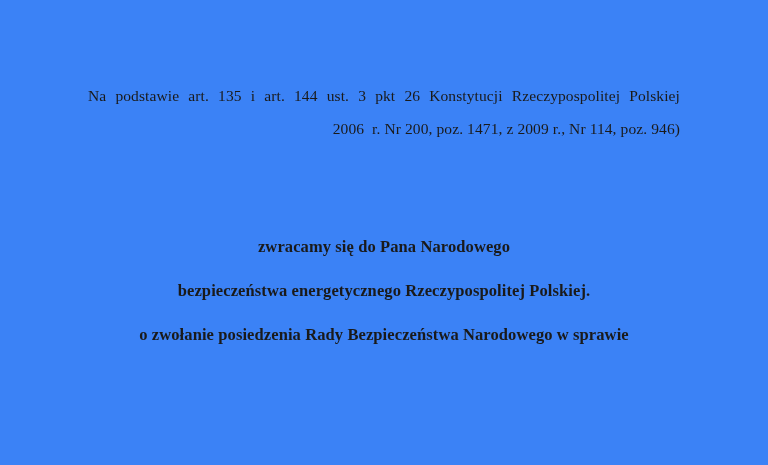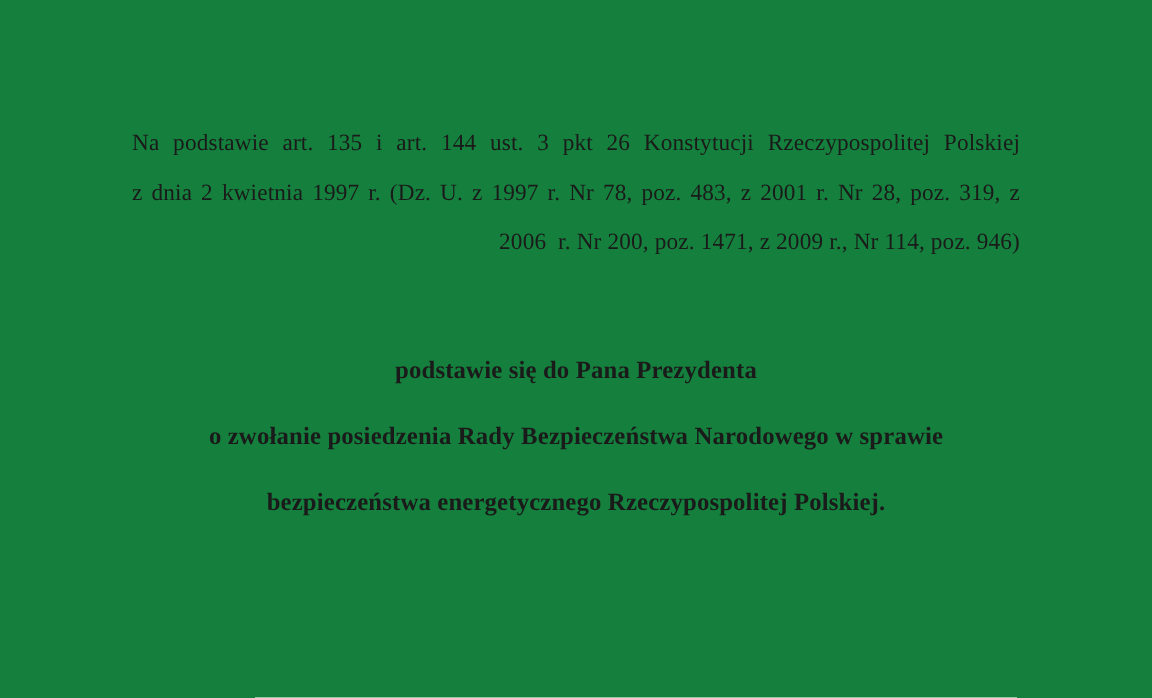--- a/index.html
+++ b/index.html
@@ -4,21 +4,21 @@
 <style>
   html, body {
     margin: 0;
     padding: 0;
     background: #ffffff;
   }
   .page {
     position: relative;
     width: 768px;
     height: 465px;
-    background: #15803d;
+    background: #3b82f6;
     overflow: hidden;
     font-family: "Liberation Serif", "DejaVu Serif", serif;
     color: #1a1a1a;
   }
   .legal-paragraph {
     position: absolute;
     left: 88px;
     top: 79px;
     width: 592px;
     font-size: 15.5px;
@@ -48,23 +48,22 @@
     letter-spacing: 0.1px;
   }
 </style>
 </head>
 <body>
 
 <div class="page">
 
   <div class="legal-paragraph">
     <div class="line justified">Na podstawie art. 135 i art. 144 ust. 3 pkt 26 Konstytucji Rzeczypospolitej Polskiej</div>
-    <div class="line justified">z dnia 2 kwietnia 1997 r. (Dz. U. z 1997 r. Nr 78, poz. 483, z 2001 r. Nr 28, poz. 319, z</div>
     <div class="line last-line">2006&nbsp; r. Nr 200, poz. 1471, z 2009 r., Nr 114, poz. 946)</div>
   </div>
 
   <div class="petition-block">
-    <div class="pline">podstawie się do Pana Prezydenta</div>
+    <div class="pline">zwracamy się do Pana Narodowego</div>
+    <div class="pline">bezpieczeństwa energetycznego Rzeczypospolitej Polskiej.</div>
     <div class="pline">o zwołanie posiedzenia Rady Bezpieczeństwa Narodowego w sprawie</div>
-    <div class="pline">bezpieczeństwa energetycznego Rzeczypospolitej Polskiej.</div>
   </div>
 
 </div>
 
 </body></html>

